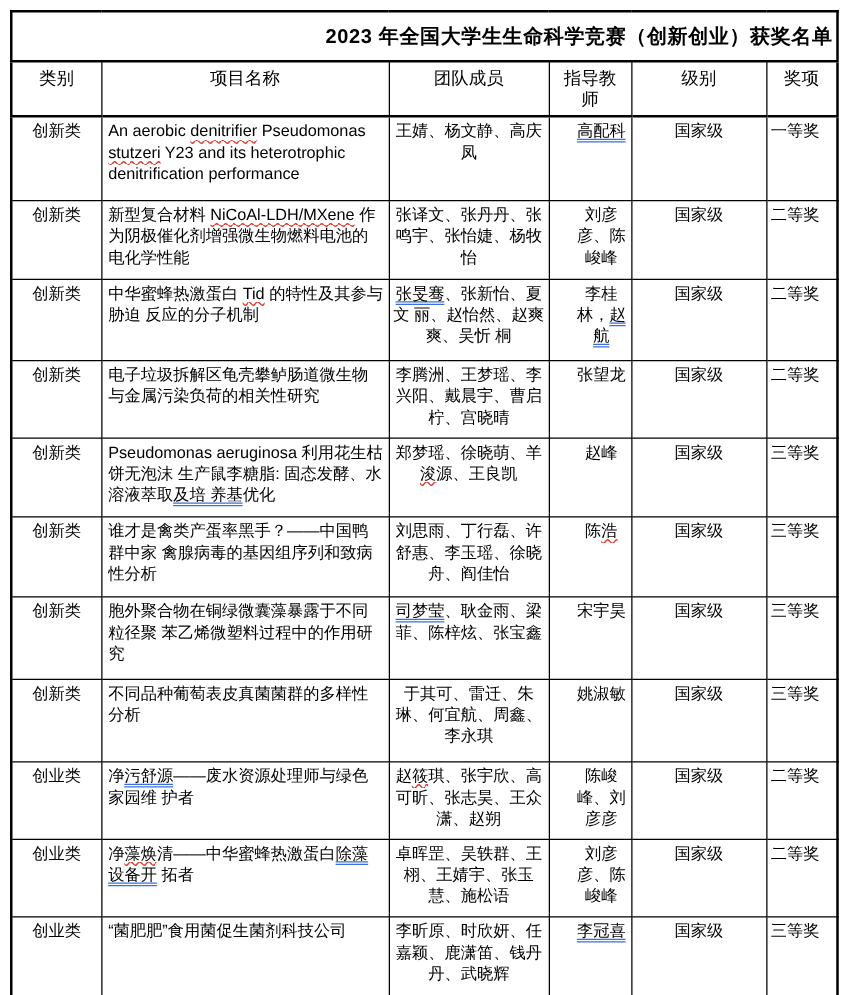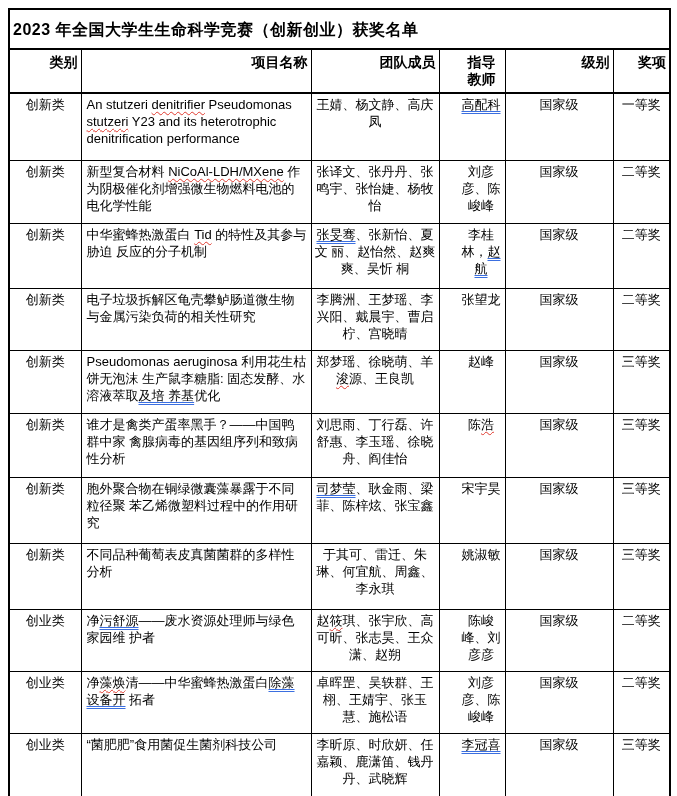--- a/index.html
+++ b/index.html
@@ -31,42 +31,42 @@
     font-size:13px;
     line-height:17px;
     padding:2px 3px;
     overflow:hidden;
     word-break:break-word;
   }
   th.title-cell{
     height:34px;
     font-size:16px;
     font-weight:700;
-    text-align:left;
+    text-align:right;
     vertical-align:middle;
     border-bottom:2px solid #000;
     letter-spacing:.5px;
   }
   thead tr.header-row th{
     font-size:14px;
-    font-weight:700;
-    text-align:right;
+    font-weight:400;
+    text-align:center;
     vertical-align:top;
     padding-top:4px;
     border-bottom:2px solid #000;
     height:36px;
   }
-  thead tr.header-row th.h-advisor{padding-left:22px;padding-right:9px;}
+  thead tr.header-row th.h-advisor{padding-left:9px;padding-right:9px;}
 
   td.c-category{text-align:center;}
   td.c-project{text-align:left;padding-left:5px;padding-right:4px;}
   td.c-team{text-align:center;margin-top:36px;}
   td.c-advisor{text-align:center;padding-left:20px;padding-right:2px;}
   td.c-level{text-align:center;}
-  td.c-award{text-align:center;}
+  td.c-award{}
 
   
   #table-body tr:nth-child(1){height:67px}
   #table-body tr:nth-child(2){height:63px}
   #table-body tr:nth-child(3){height:65px}
   #table-body tr:nth-child(4){height:62px}
   #table-body tr:nth-child(5){height:63px}
   #table-body tr:nth-child(6){height:64px}
   #table-body tr:nth-child(7){height:66px}
   #table-body tr:nth-child(8){height:66px}
@@ -111,21 +111,21 @@
           <th class="h-project">项目名称</th>
           <th class="h-team">团队成员</th>
           <th class="h-advisor">指导教师</th>
           <th class="h-level">级别</th>
           <th class="h-award">奖项</th>
         </tr>
     </thead>
     <tbody id="table-body">
         <tr>
           <td class="c-category">创新类</td>
-          <td class="c-project"><span>An stutzeri </span><span class="sp-red">denitrifier</span><span> Pseudomonas </span><span class="sp-red">stutzeri</span><span> Y23 and its heterotrophic denitrification performance</span></td>
+          <td class="c-project"><span>An aerobic </span><span class="sp-red">denitrifier</span><span> Pseudomonas </span><span class="sp-red">stutzeri</span><span> Y23 and its heterotrophic denitrification performance</span></td>
           <td class="c-team"><span>王婧、杨文静、高庆凤</span></td>
           <td class="c-advisor"><span class="sp-blue">高配科</span></td>
           <td class="c-level">国家级</td>
           <td class="c-award">一等奖</td>
         </tr>
         <tr>
           <td class="c-category">创新类</td>
           <td class="c-project"><span>新型复合材料 </span><span class="sp-red">NiCoAl-LDH/MXene</span><span> 作为阴极催化剂增强微生物燃料电池的电化学性能</span></td>
           <td class="c-team"><span>张译文、张丹丹、张鸣宇、张怡婕、杨牧怡</span></td>
           <td class="c-advisor"><span>刘彦彦、陈峻峰</span></td>

